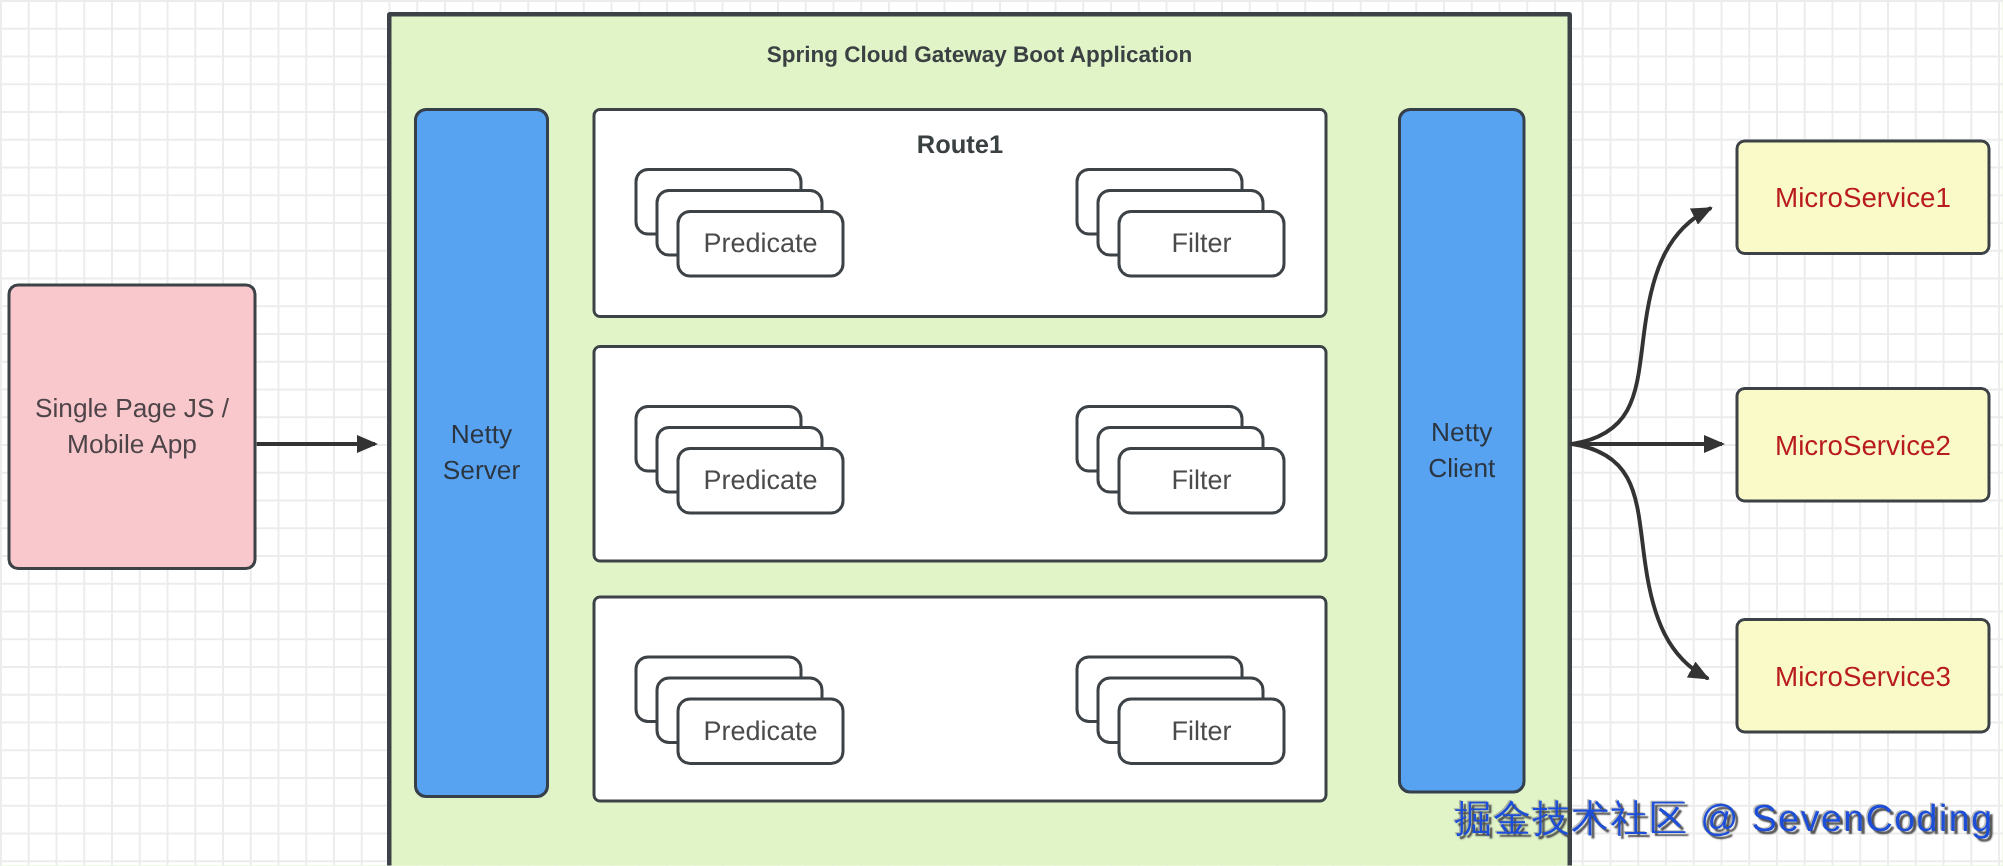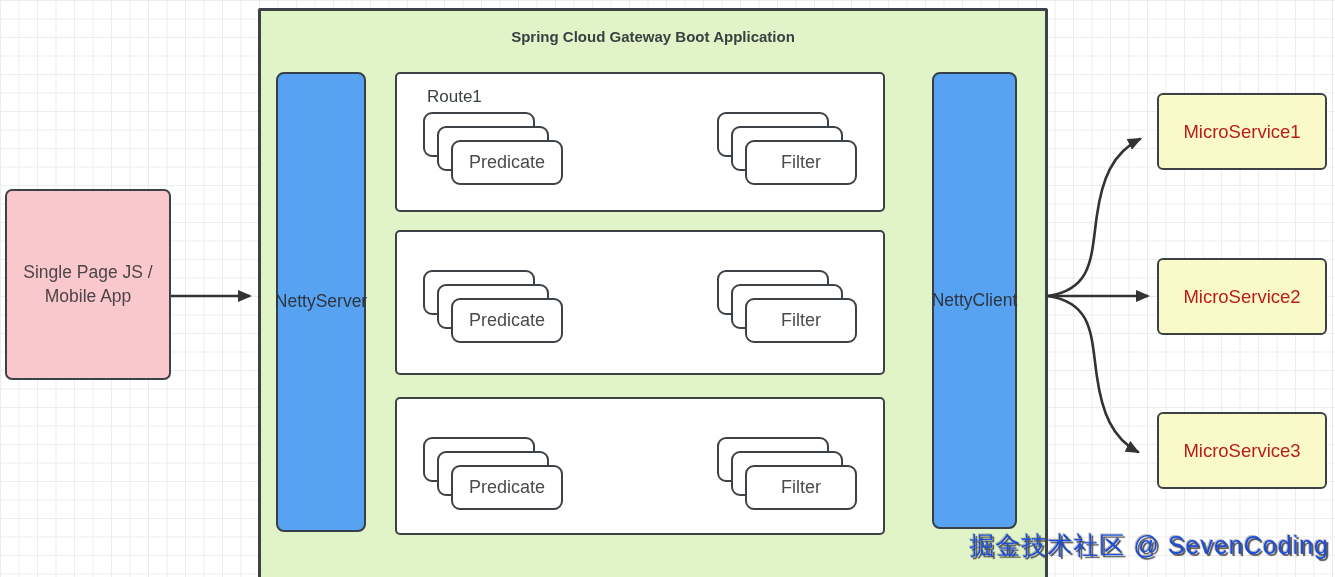--- a/index.html
+++ b/index.html
@@ -51,38 +51,38 @@
   .gateway-title{
     position:absolute; left:0; top:17px; width:100%;
     text-align:center; font-weight:bold; font-size:15px; color:var(--text-dark);
   }
 
   
   .netty{
     background:var(--netty-fill);
     border:2.5px solid #36404a;
     border-radius:8px;
-    display:flex; justify-content:center; align-items:center;
+    display:flex; flex-direction:column; justify-content:center; align-items:center;
     font-size:17.5px; line-height:1.35; color:#2c3640; text-align:center;
     z-index:2;
   }
   .netty-server{left:276px; top:72px; width:90px; height:460px;}
   .netty-client{left:932px; top:72px; width:85px; height:457px;}
 
   
   .route{
     left:395px; width:490px;
     background:var(--card-fill);
     border:2.5px solid var(--box-border);
     border-radius:5px;
     z-index:2;
   }
   .route-title{
     position:absolute; left:0; top:13px; width:100%;
-    font-weight:normal; font-size:17px; color:var(--text-dark);padding-left:30px;
+    text-align:center; font-weight:bold; font-size:17px; color:var(--text-dark);
   }
   .stack{position:absolute; width:140px; height:73px;}
   .stack .card{
     position:absolute; width:112px; height:45px;
     background:var(--card-fill);
     border:2.5px solid var(--box-border);
     border-radius:9px;
     display:flex; justify-content:center; align-items:center;
     font-size:18px; color:var(--text-mid);
   }

